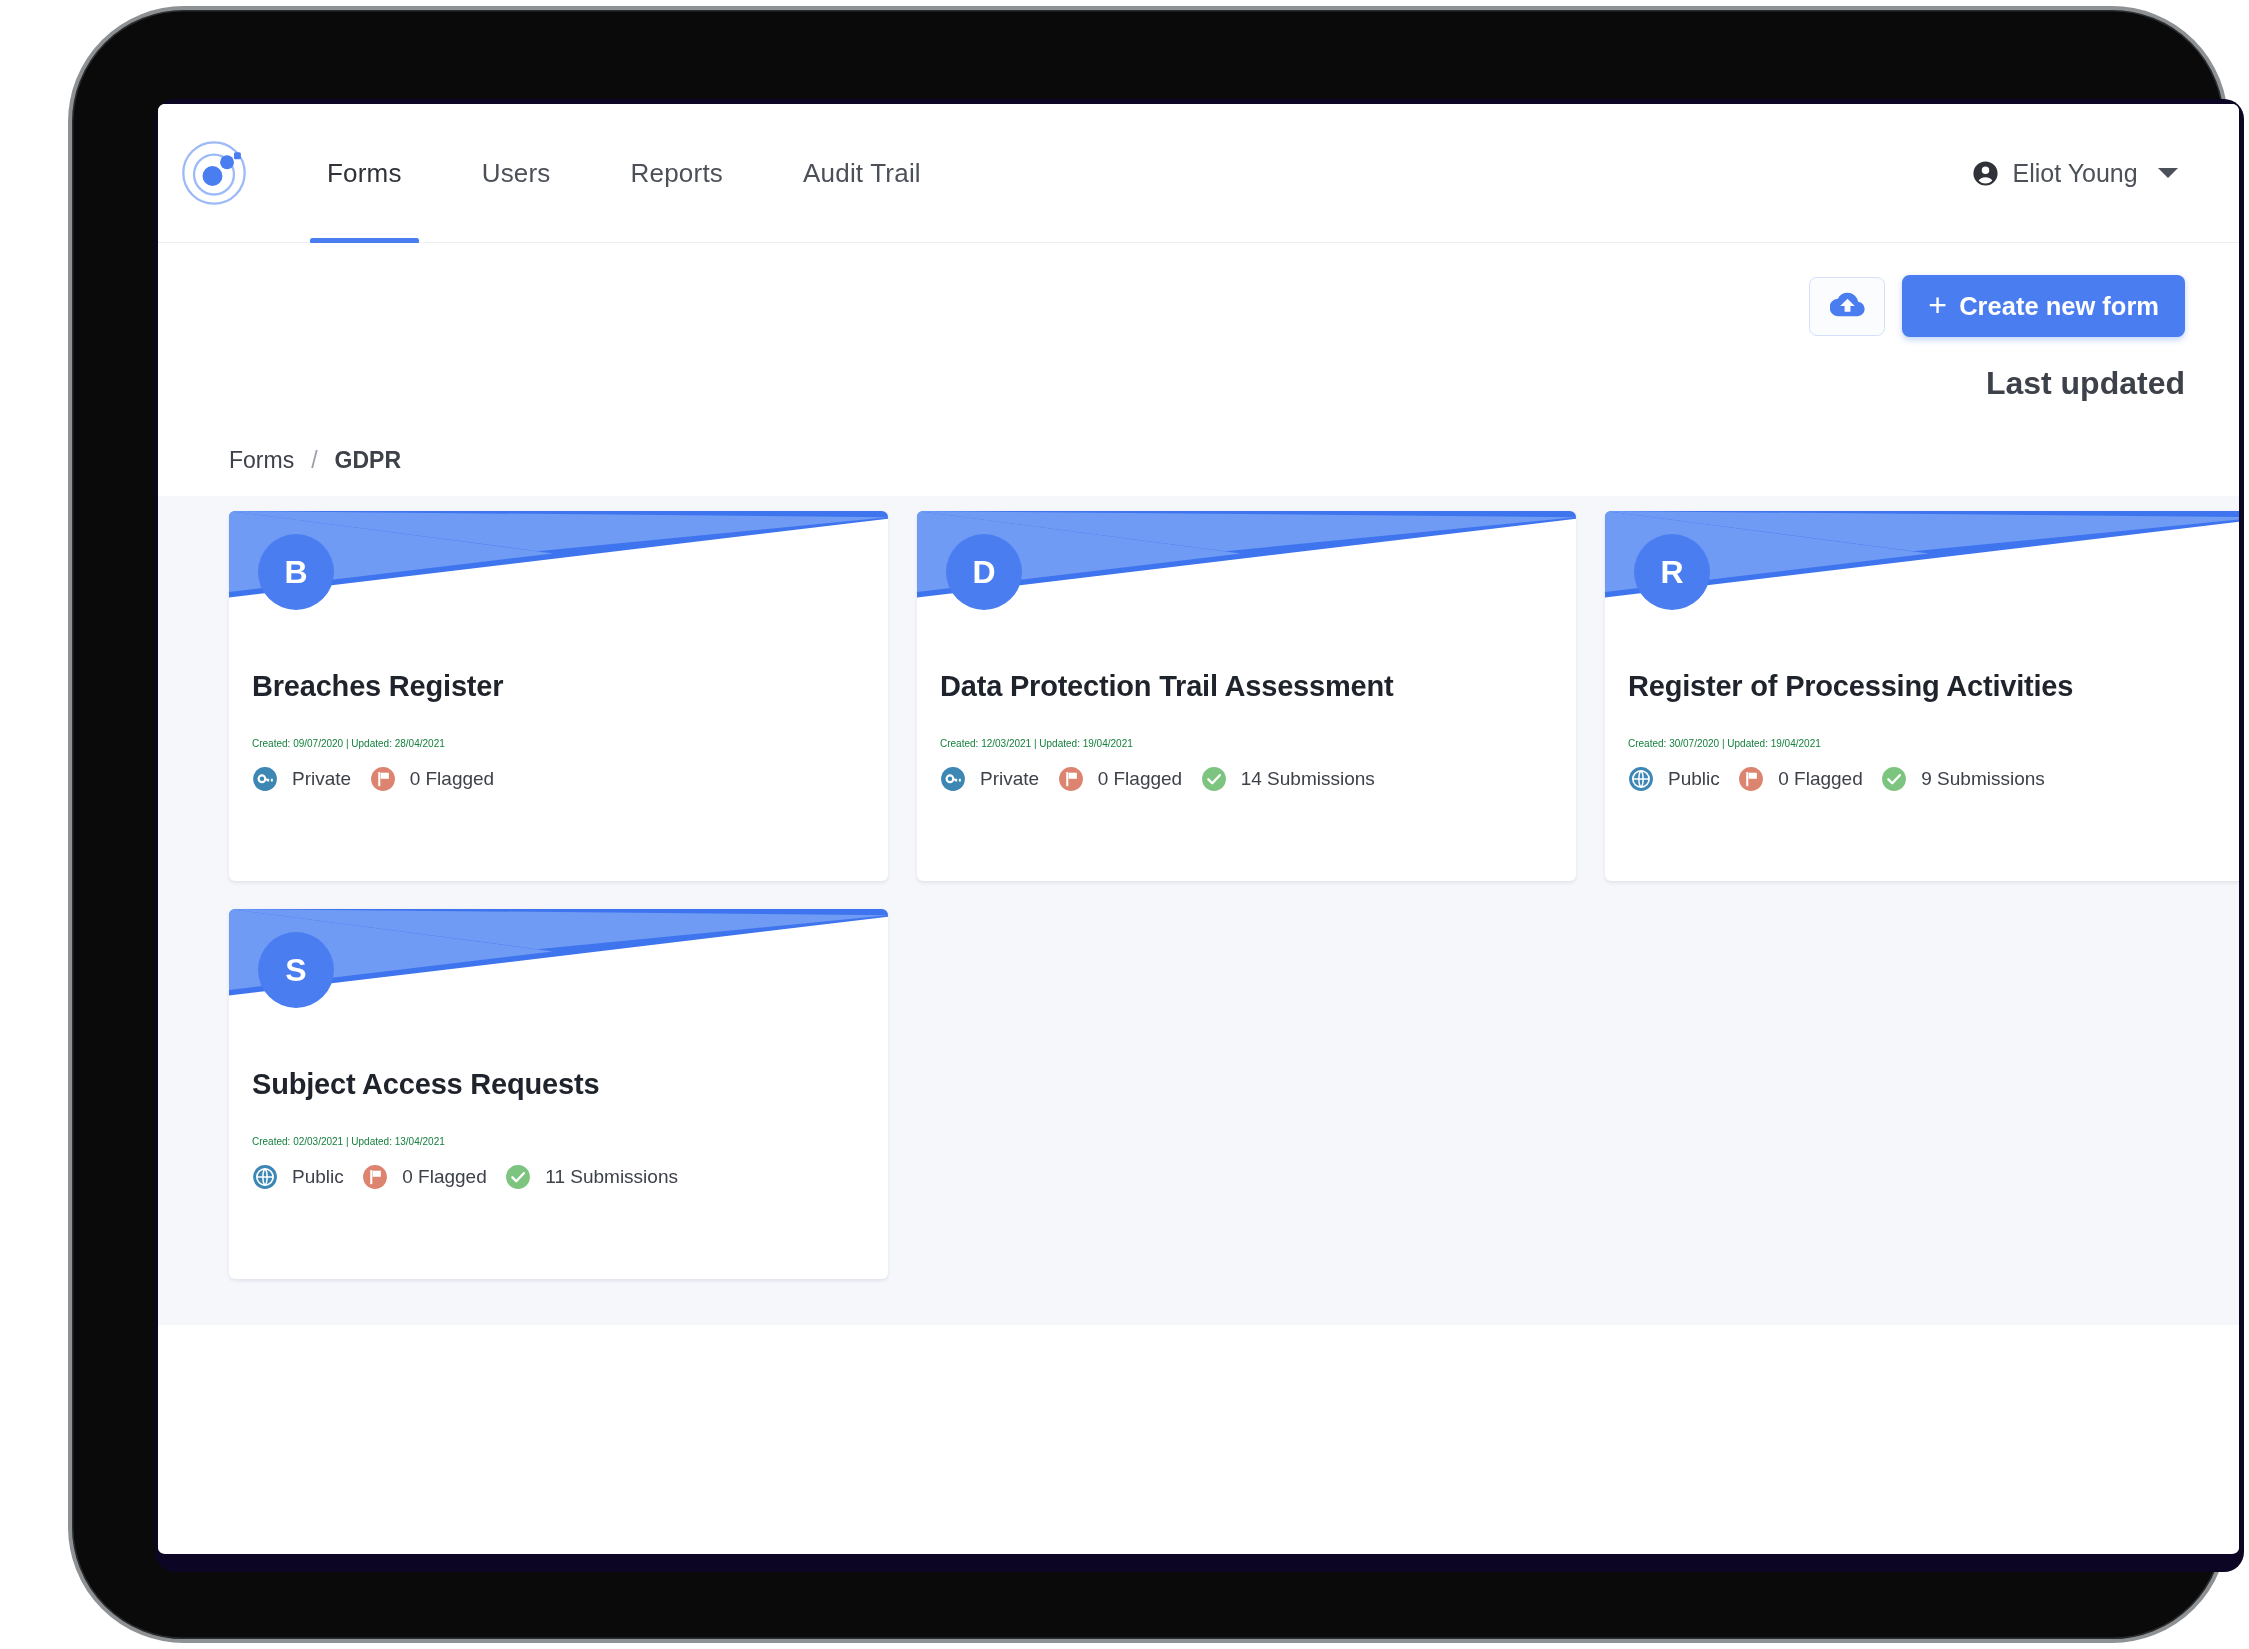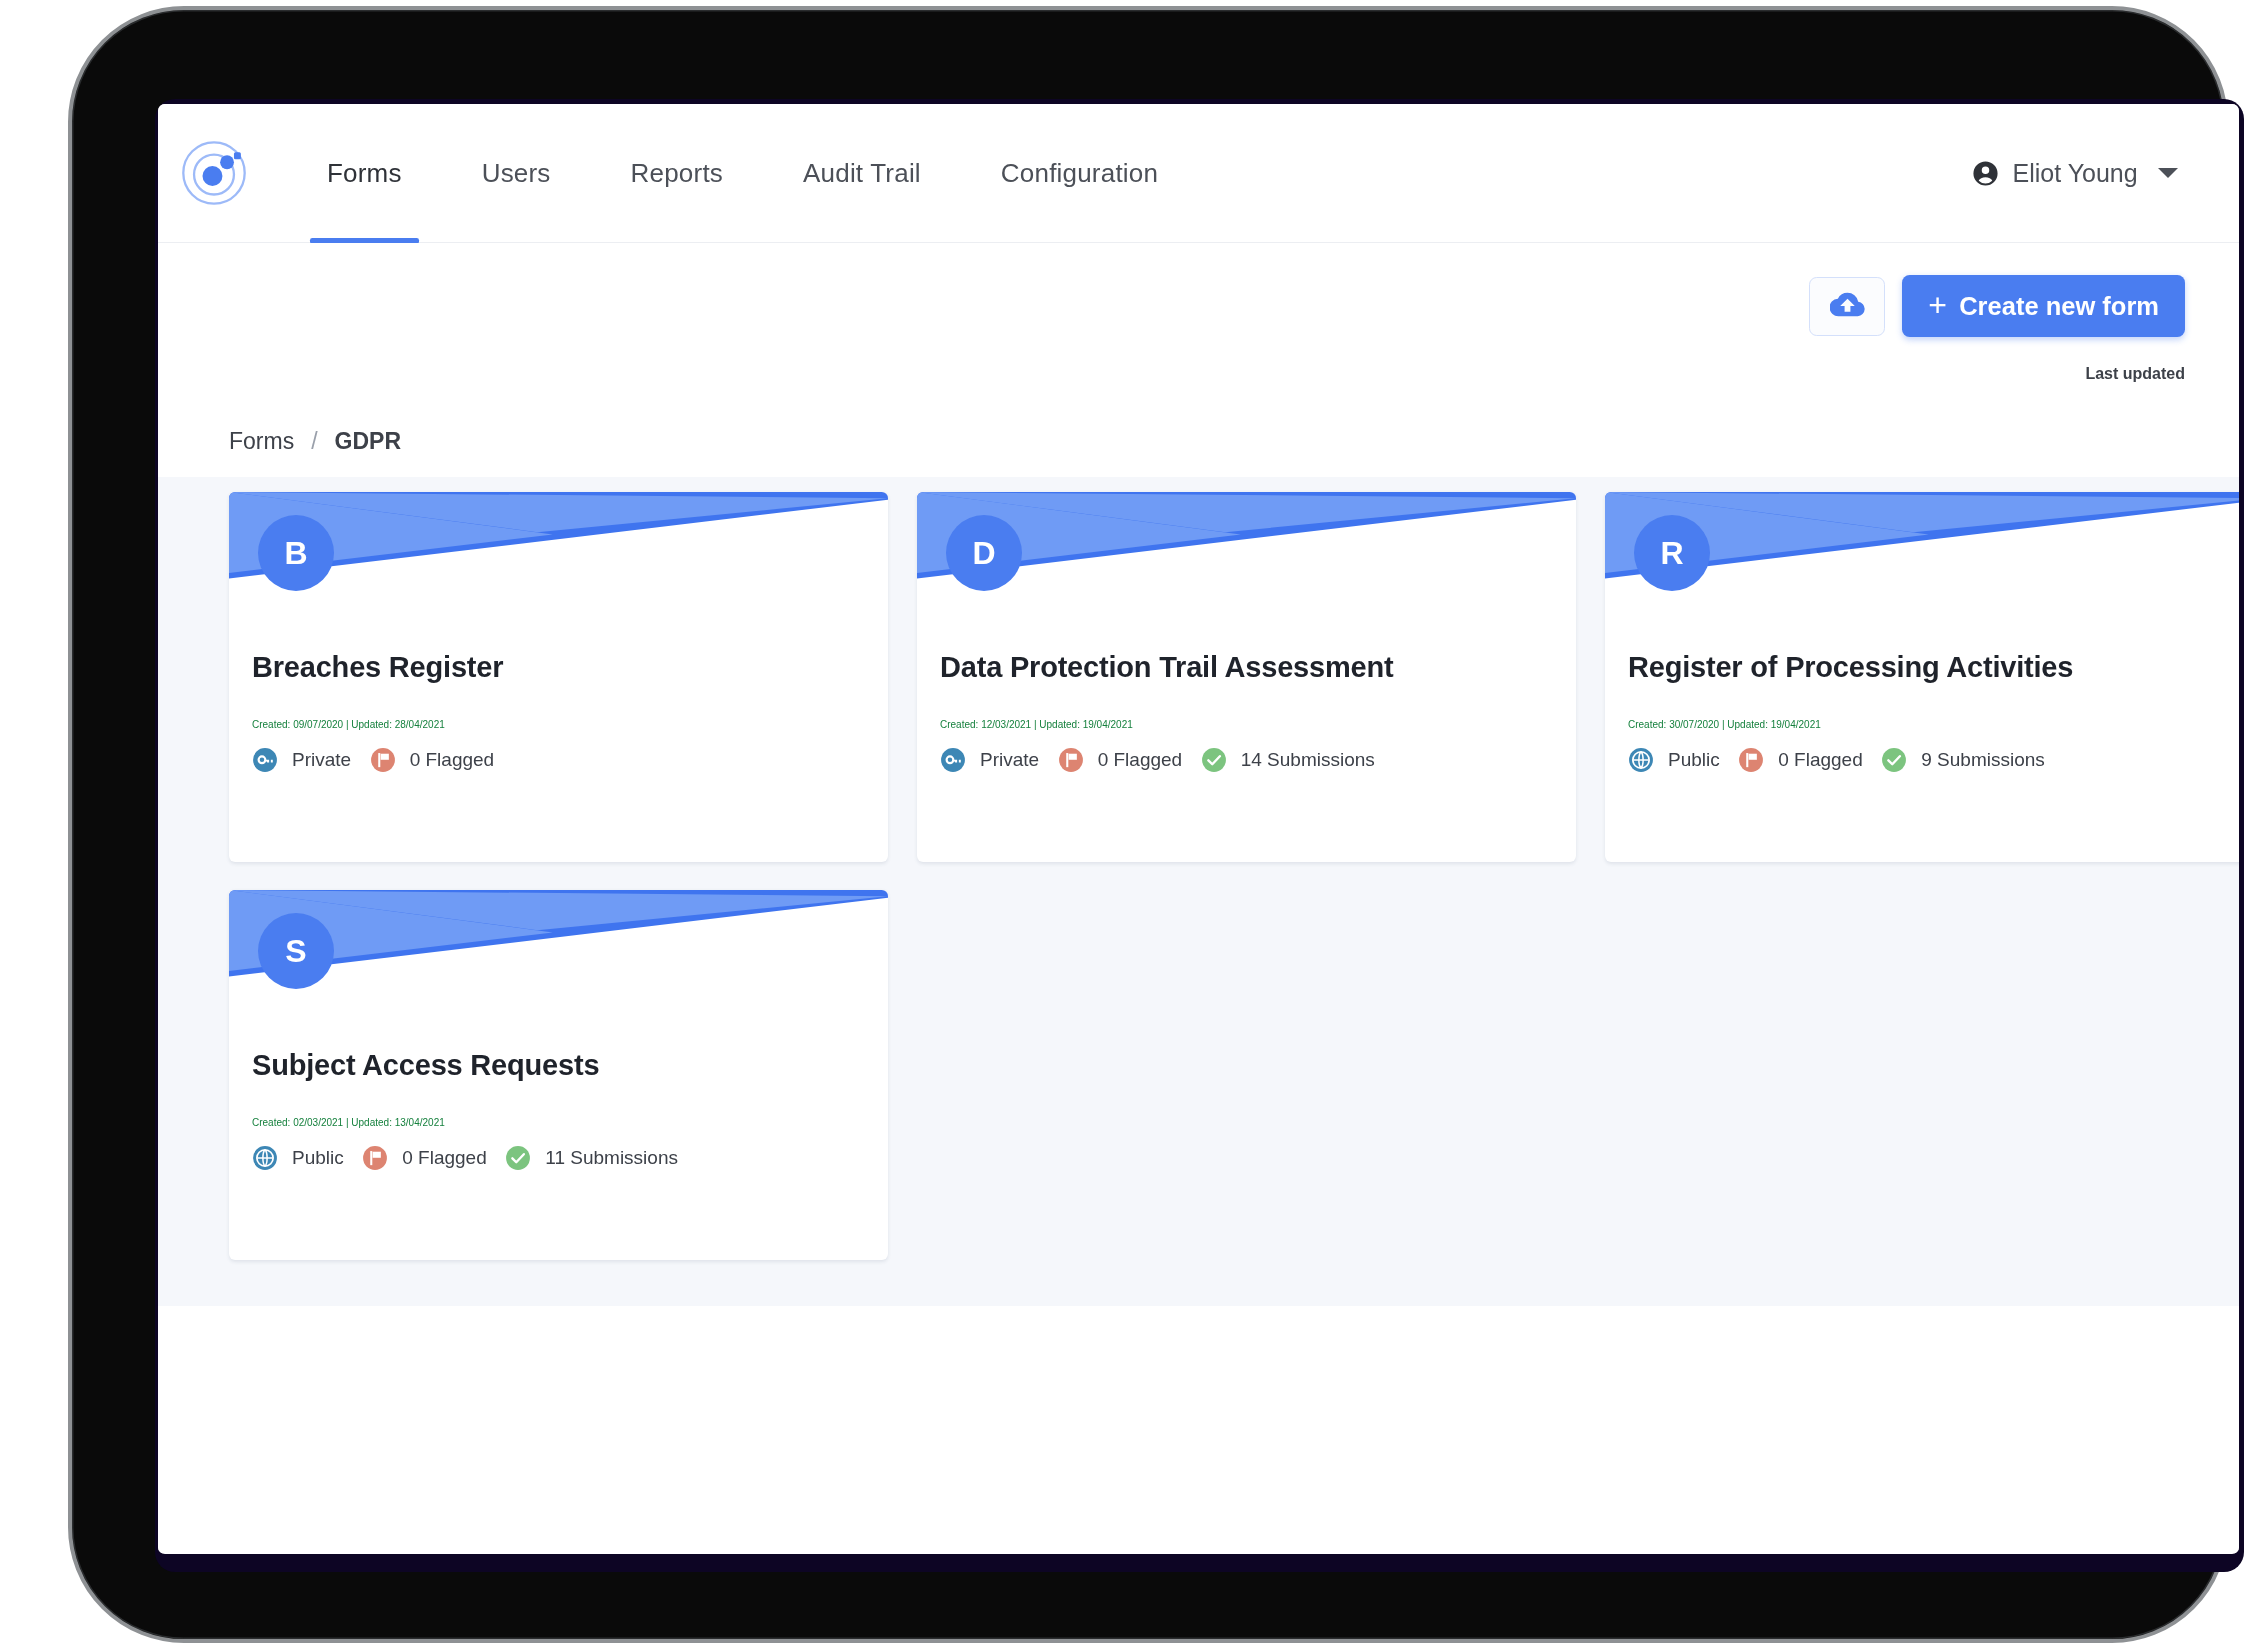--- a/index.html
+++ b/index.html
@@ -138,21 +138,21 @@
     display: flex;
     align-items: center;
     gap: 12.3px;
     cursor: pointer;
     box-shadow: 0 2.3px 6.2px rgba(74,125,240,0.32);
   }
   .plus-glyph { font-size: 32px; font-weight: normal; line-height: 1; margin-top: -3.1px; }
   .last-updated {
     text-align: right;
     padding: 28px 54px 0 0;
-    font-size: 16px;
+    font-size: 32px;
     font-weight: bold;
     color: #3d4149;
   }
   .breadcrumb {
     padding: 45px 0 0 71px;
     font-size: 23px;
     color: #3d4149;
     display: flex;
     align-items: center;
     gap: 17px;
@@ -254,23 +254,20 @@
         </div>
         <div class="nav-item">
           <span>Users</span>
         </div>
         <div class="nav-item">
           <span>Reports</span>
         </div>
         <div class="nav-item">
           <span>Audit Trail</span>
         </div>
-        <div class="nav-item">
-          <span>Configuration</span>
-        </div>
       </div>
 
       <div class="nav-spacer"></div>
 
       <div class="user-menu">
         <span class="user-icon">
           <svg viewBox="0 0 24 24" fill="#2f3238">
             <path d="M12 2a10 10 0 1 0 0 20 10 10 0 0 0 0-20zm0 4.2a3.1 3.1 0 1 1 0 6.2 3.1 3.1 0 0 1 0-6.2zm0 14.1a7.9 7.9 0 0 1-5.6-2.3c.6-1.9 3.1-2.9 5.6-2.9s5 1 5.6 2.9a7.9 7.9 0 0 1-5.6 2.3z"></path>
           </svg>
         </span>

